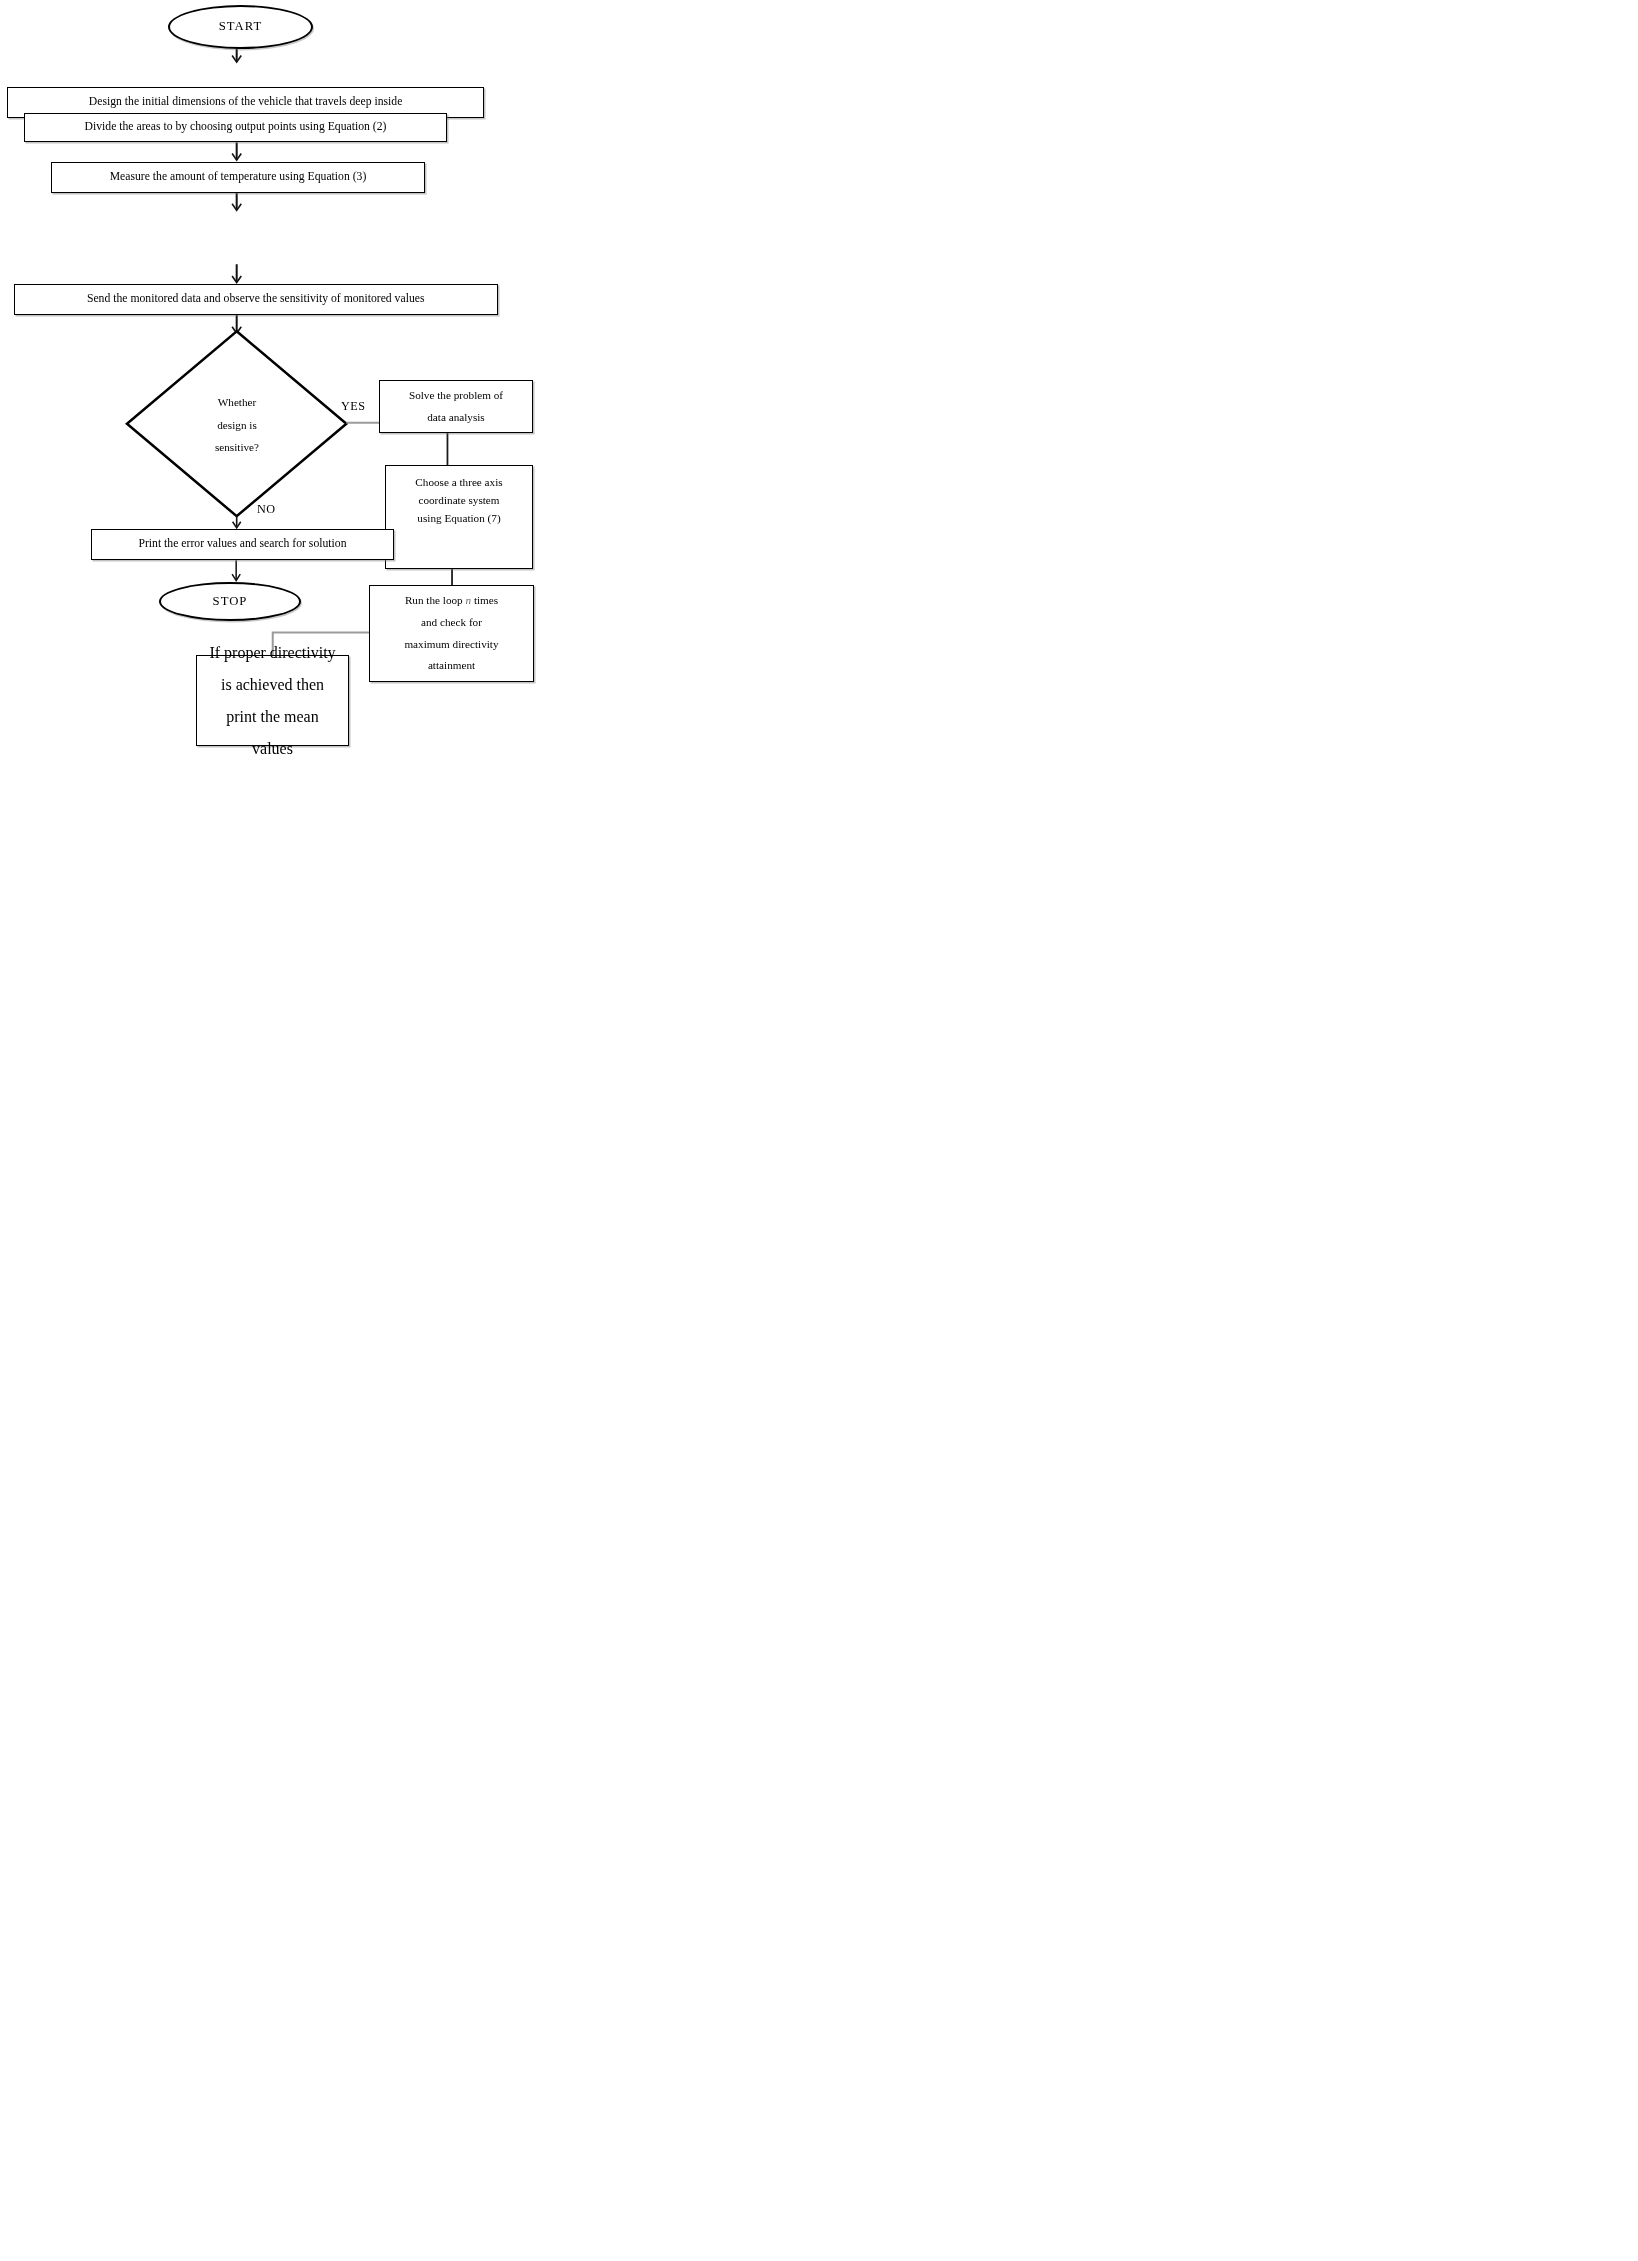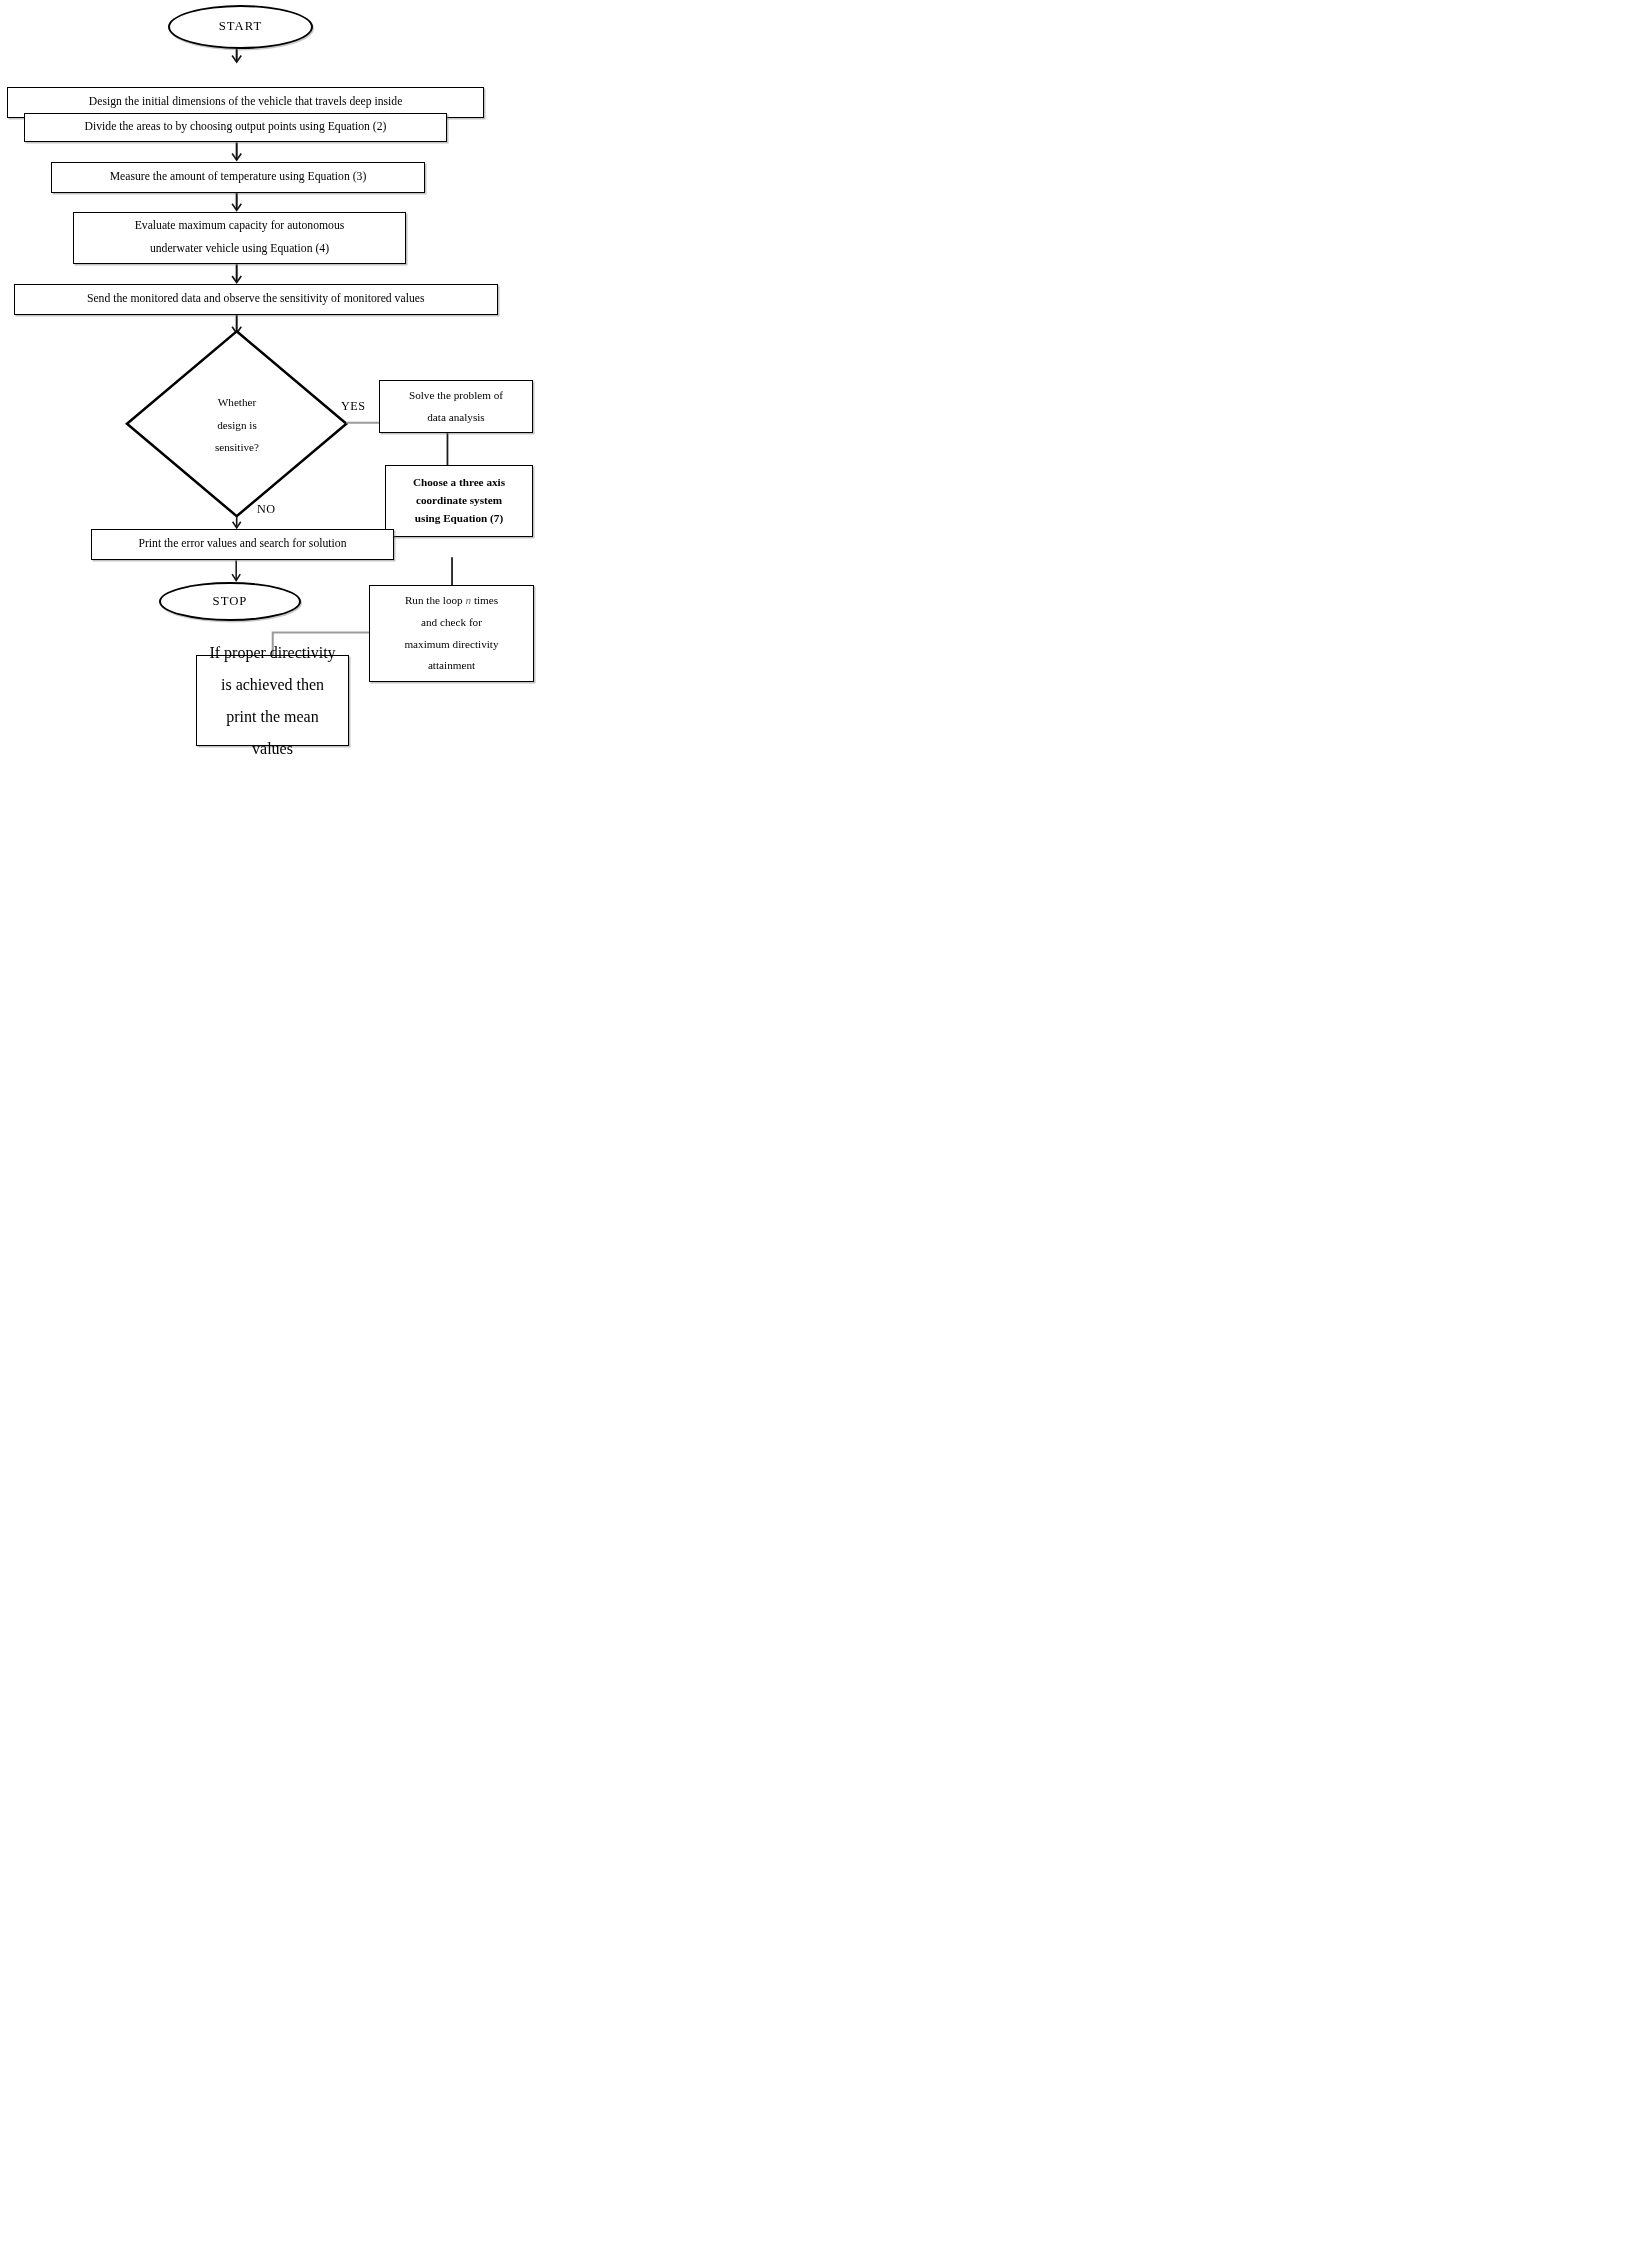--- a/index.html
+++ b/index.html
@@ -130,24 +130,20 @@
   </div>
 
   <div class="node" style="left:24px; top:113px; width:423px; height:29px;">
     <span>Divide the areas to by choosing output points using Equation (2)</span>
   </div>
 
   <div class="node" style="left:51px; top:162px; width:374px; height:30.5px;">
     <span>Measure the amount of temperature using Equation (3)</span>
   </div>
 
-  <div class="node ml" style="left:73px; top:212px; width:333px; height:52px;">
-    <span>Evaluate maximum capacity for autonomous
-underwater vehicle using Equation (4)</span>
-  </div>
 
   <div class="node" style="left:13.7px; top:284px; width:484px; height:30.5px;">
     <span>Send the monitored data and observe the sensitivity of monitored values</span>
   </div>
 
   <div class="diamond-text" id="node-decision" style="left:186px; top:387px; width:102px; height:76px;">
     <span>Whether
 design is
 sensitive?</span>
   </div>
@@ -157,21 +153,21 @@
   </div>
   <div class="edge-label" style="left:257px; top:502px;">
     <span>NO</span>
   </div>
 
   <div class="node ml" id="node-solve" style="left:379px; top:380px; width:154px; height:53px;">
     <span>Solve the problem of
 data analysis</span>
   </div>
 
-  <div class="node" id="node-choose" style="left:385px; top:465px; width:148px; height:72px;font-weight:bold;">
+  <div class="node" id="node-choose" style="left:385px; top:465px; width:148px; height:104px;">
     <span>Choose a three axis
 coordinate system
 using Equation (7)</span>
   </div>
 
   <div class="node ml" id="node-run" style="left:369px; top:585px; width:165px; height:97px;">
     <span><span>Run the loop </span><span class="emph-n">n</span><span> times
 and check for
 maximum directivity
 attainment</span></span>

